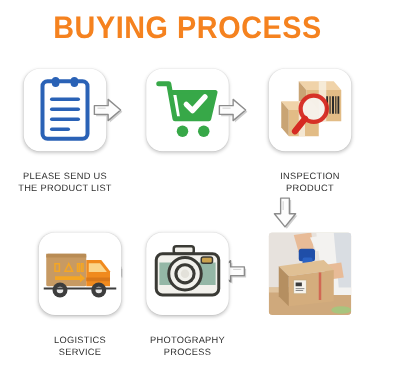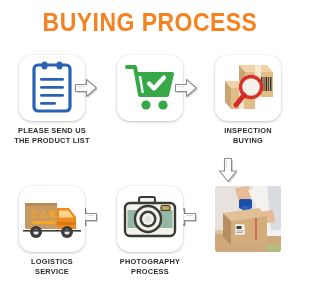--- a/index.html
+++ b/index.html
@@ -54,23 +54,23 @@
     box-shadow: 0 1px 3px rgba(0,0,0,0.22), 0 0 0 0.5px rgba(0,0,0,0.05);
     position: relative;
     overflow: hidden;
   }
   .tile.photo {
     border-radius: 3px;
     box-shadow: none;
     background: #e9e3dc;
   }
   .caption {
-    margin-top: 5px;
+    margin-top: 15px;
     font-family: "Liberation Sans Narrow", "Liberation Sans", sans-serif;
-    font-weight: bold;
+    font-weight: normal;
     font-size: 7.4px;
     line-height: 9.6px;
     letter-spacing: 0.25px;
     color: #2e2e2e;
     white-space: pre-line;
   }
 
   
   .arrow {
     position: absolute;
@@ -157,21 +157,21 @@
           <rect x="50.6" y="22" width="1.6" height="14"></rect>
           <rect x="53.2" y="22" width="0.9" height="14"></rect>
           <rect x="55" y="22" width="1.4" height="14"></rect>
         </g>
 
         <circle cx="36" cy="32" r="10.5" fill="#f7f3ee" stroke="#D62A22" stroke-width="3.4" opacity="0.95"></circle>
         <line x1="29" y1="40" x2="21" y2="50" stroke="#D62A22" stroke-width="5" stroke-linecap="round"></line>
       </svg>
     </div>
     <div class="caption">INSPECTION
-BUYING</div>
+PRODUCT</div>
   </div>
 
   <div class="arrow" style="left:216px; top:156px; width:24px; height:28px;">
     <svg viewBox="0 0 24 28">
       <g>
         <path d="M8.5 2.5 L15.5 2.5 L15.5 15 L20.5 15 L12 25.5 L3.5 15 L8.5 15 Z" fill="#cfcfcf" transform="translate(1.4,1.4)"></path>
         <path d="M8.5 2.5 L15.5 2.5 L15.5 15 L20.5 15 L12 25.5 L3.5 15 L8.5 15 Z" fill="#FDFDFD" stroke="#8C8C8C" stroke-width="1.1" stroke-linejoin="round"></path>
         <path d="M10.5 5 L10.5 12" stroke="#cfcfcf" stroke-width="0.8"></path>
       </g>
     </svg>
@@ -243,21 +243,21 @@
   <div class="arrow" style="left:73px; top:205px;">
     <svg viewBox="0 0 26 24">
       <g>
         <path d="M23.5 8.5 L12.5 8.5 L12.5 3.5 L2.5 12 L12.5 20.5 L12.5 15.5 L23.5 15.5 Z" fill="#cfcfcf" transform="translate(1.4,1.4)"></path>
         <path d="M23.5 8.5 L12.5 8.5 L12.5 3.5 L2.5 12 L12.5 20.5 L12.5 15.5 L23.5 15.5 Z" fill="#FDFDFD" stroke="#8C8C8C" stroke-width="1.1" stroke-linejoin="round"></path>
         <path d="M14.5 10.5 L21 10.5" stroke="#cfcfcf" stroke-width="0.8"></path>
       </g>
     </svg>
   </div>
 
-  <div class="step" style="left:4px; top:186px;">
+  <div class="step" style="left:16px; top:186px;">
     <div class="tile">
       <svg class="icon-svg" viewBox="0 0 66 66">
 
         <rect x="6" y="17" width="32" height="26" rx="1.5" fill="#C79A63"></rect>
         <rect x="6" y="17" width="32" height="3" fill="#b98c55"></rect>
 
         <path d="M38 22 L50 22 L57 31 L57 43 L38 43 Z" fill="#F08A1E"></path>
         <path d="M40 24.5 L49 24.5 L54.5 31.5 L40 31.5 Z" fill="#FBD58A"></path>
         <rect x="38" y="36" width="19" height="3" fill="#d9781a"></rect>
 

